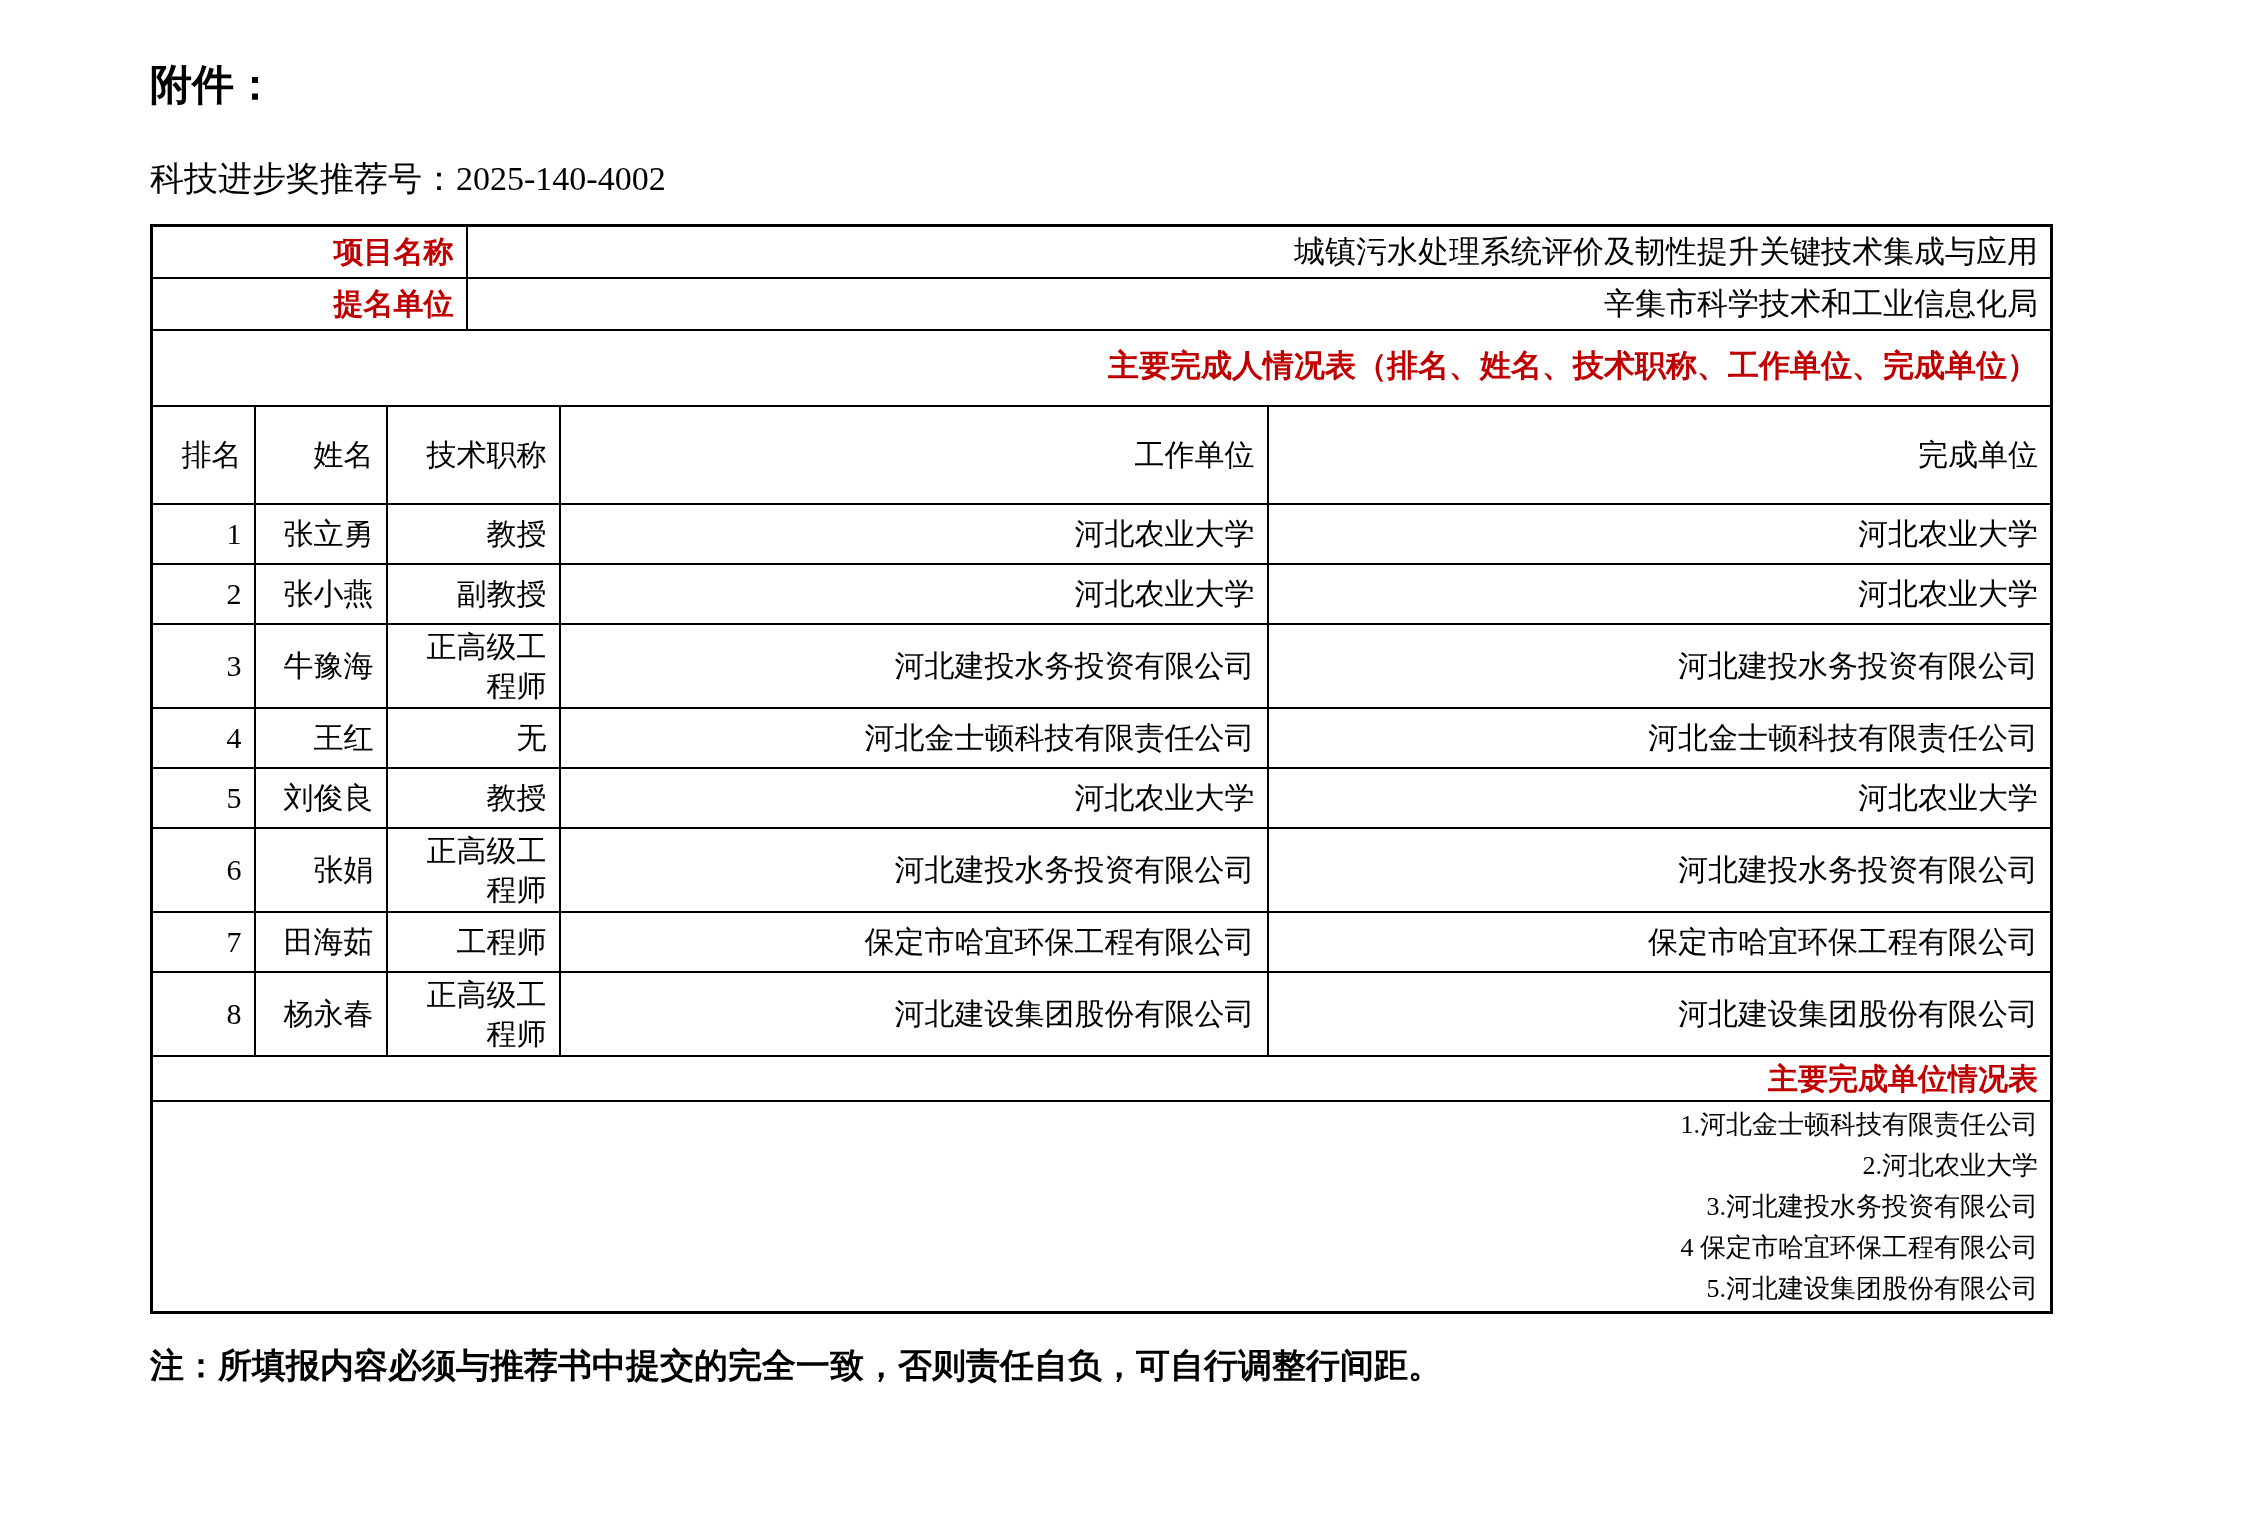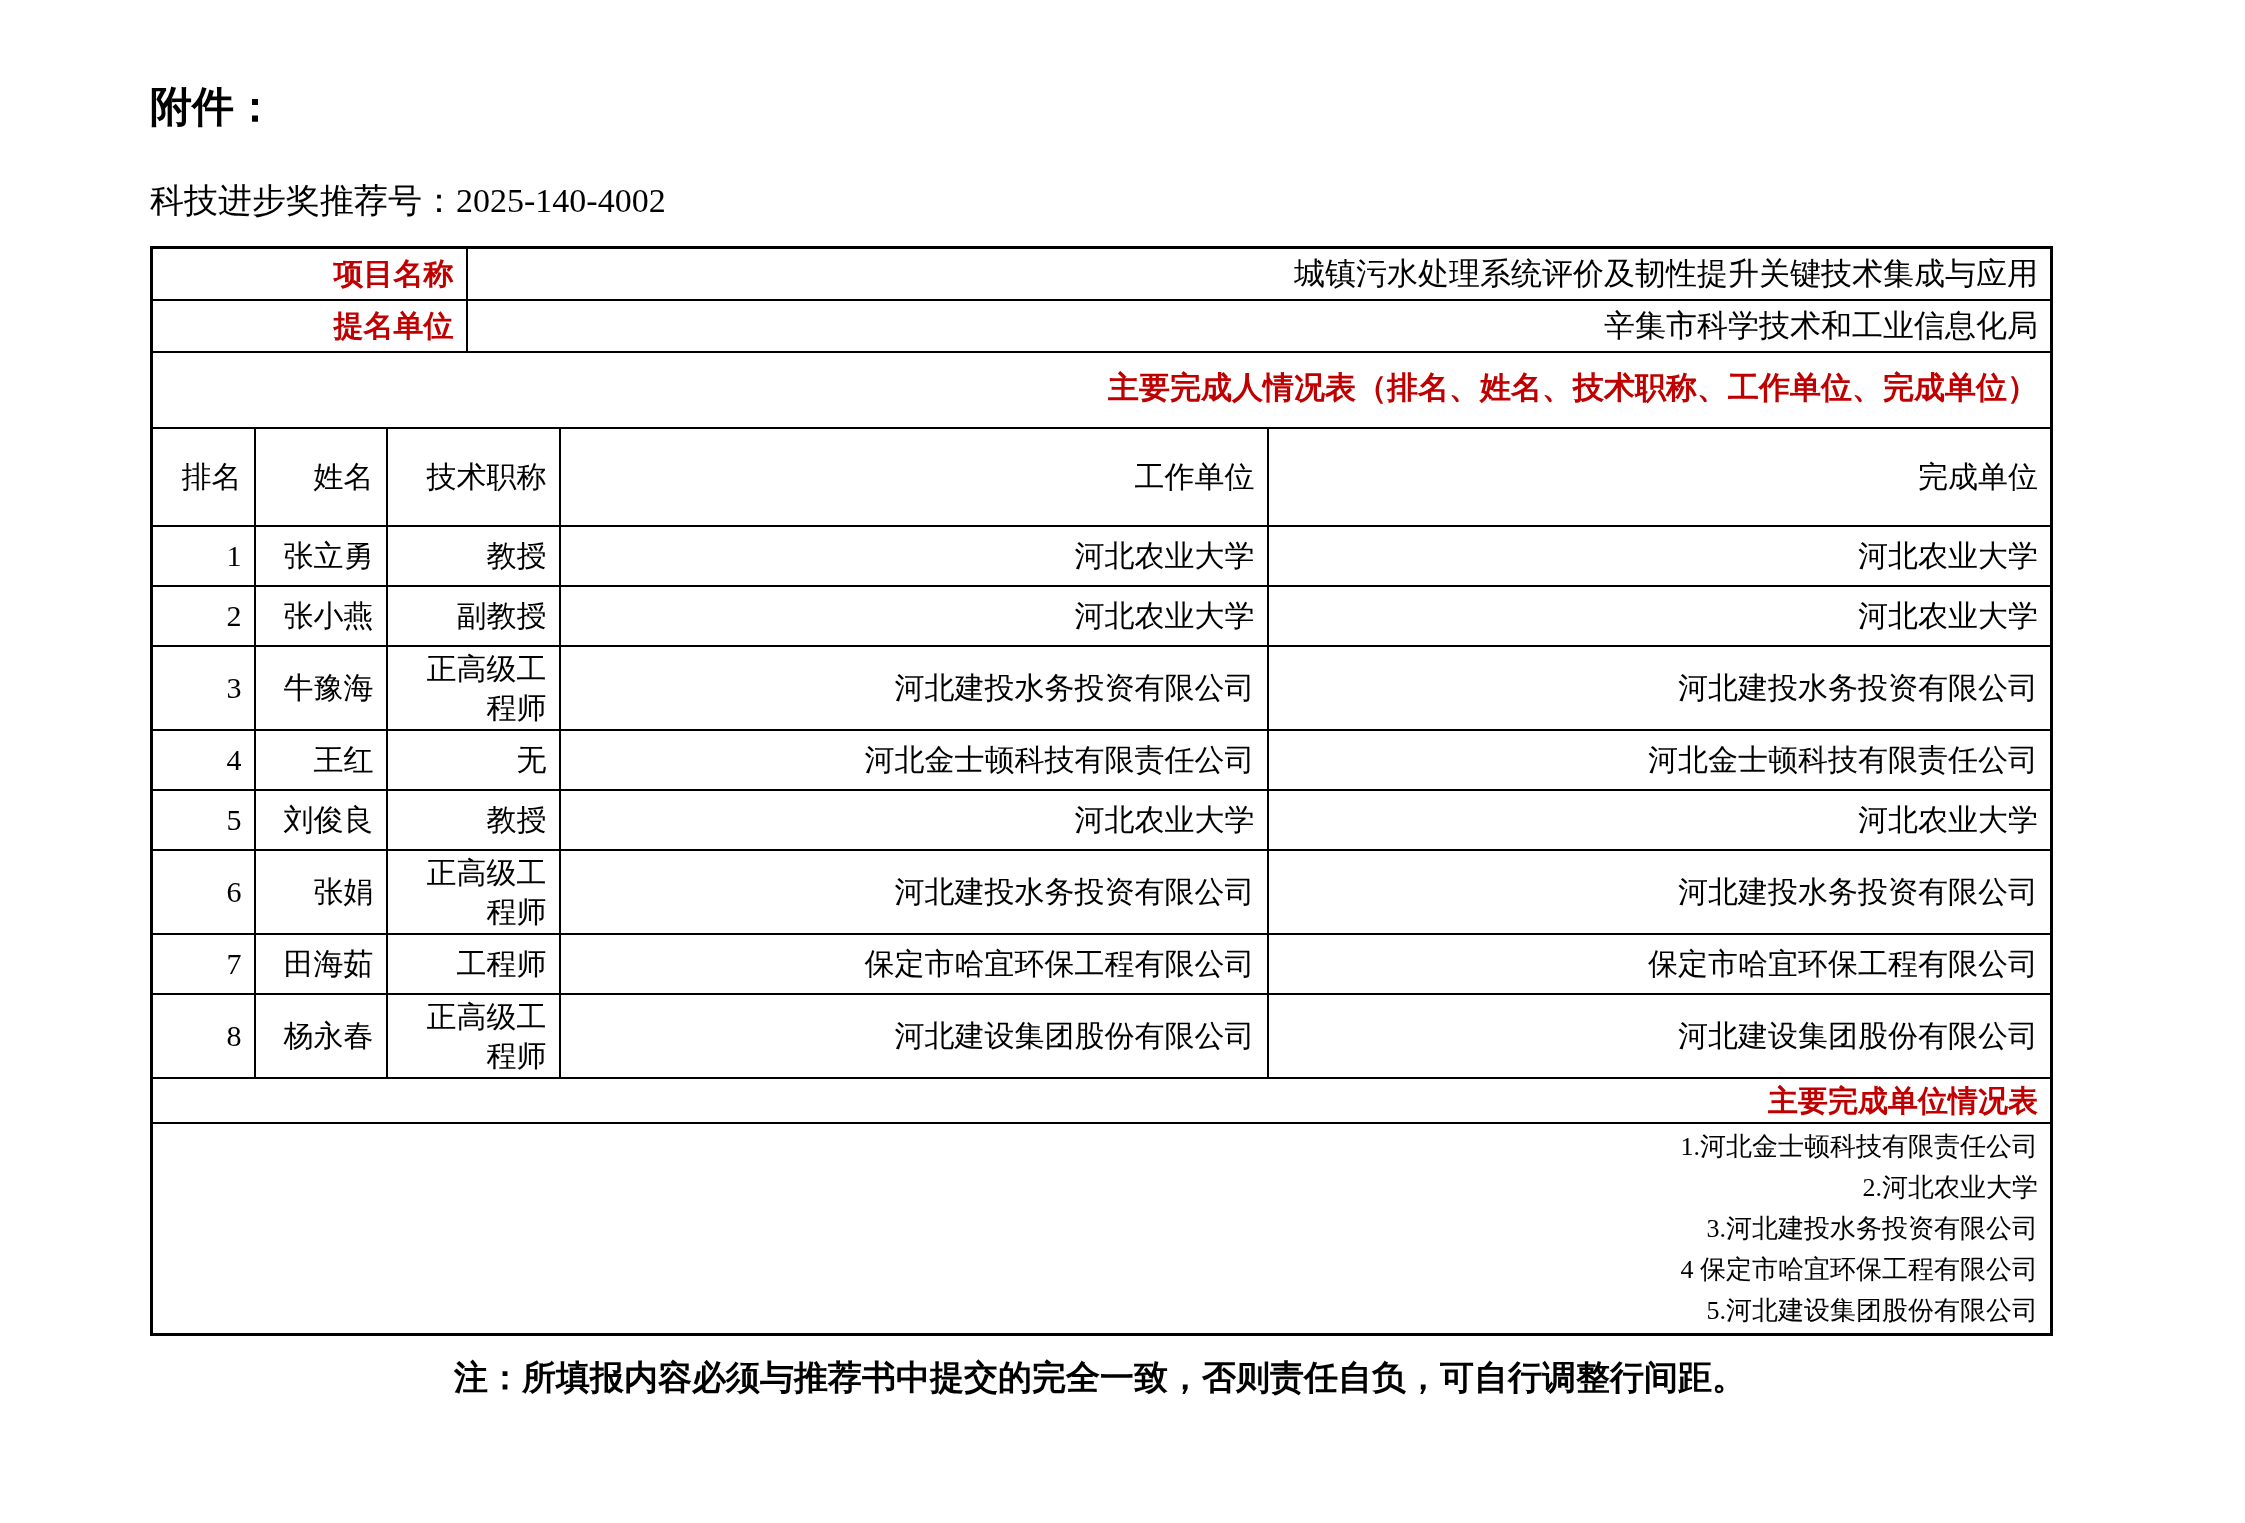--- a/index.html
+++ b/index.html
@@ -11,21 +11,21 @@
     width: 2245px;
     height: 1523px;
     overflow: hidden;
     font-family: "Liberation Serif", "DejaVu Serif", serif;
     color: #000000;
   }
   .page {
     box-sizing: border-box;
     width: 2245px;
     height: 1523px;
-    padding: 85px 195px 0 150px;
+    padding: 63px 195px 0 150px;
   }
   .attachment-heading {
     font-size: 42px;
     font-weight: bold;
     line-height: 1.05;
     margin: 0 0 52px 0;
   }
   .rec-heading {
     font-size: 34px;
     font-weight: normal;
@@ -64,22 +64,21 @@
   }
   .unit-line {
     font-size: 26px;
     line-height: 41px;
     white-space: nowrap;
   }
   .footer-note {
     font-size: 34px;
     font-weight: bold;
     line-height: 1.2;
-    margin-top: 22px;
-    text-align: center;
+    margin-top: 32px;
   }
 </style>
 </head>
 <body>
 
 <div class="page">
 
   <h1 class="attachment-heading">附件：</h1>
 
   <h2 class="rec-heading"><span>科技进步奖推荐号：</span><span>2025-140-4002</span></h2>

